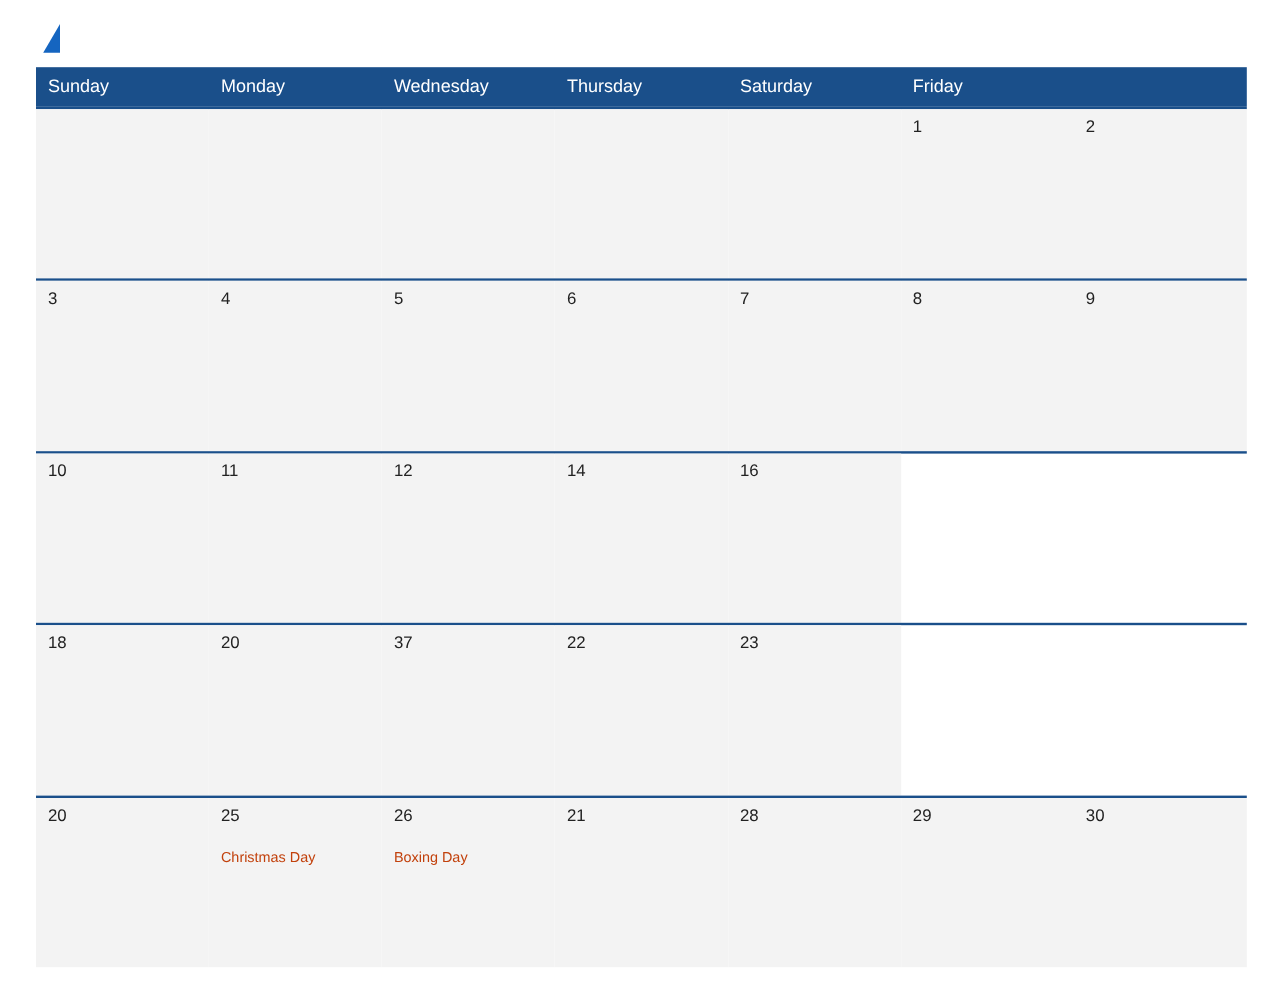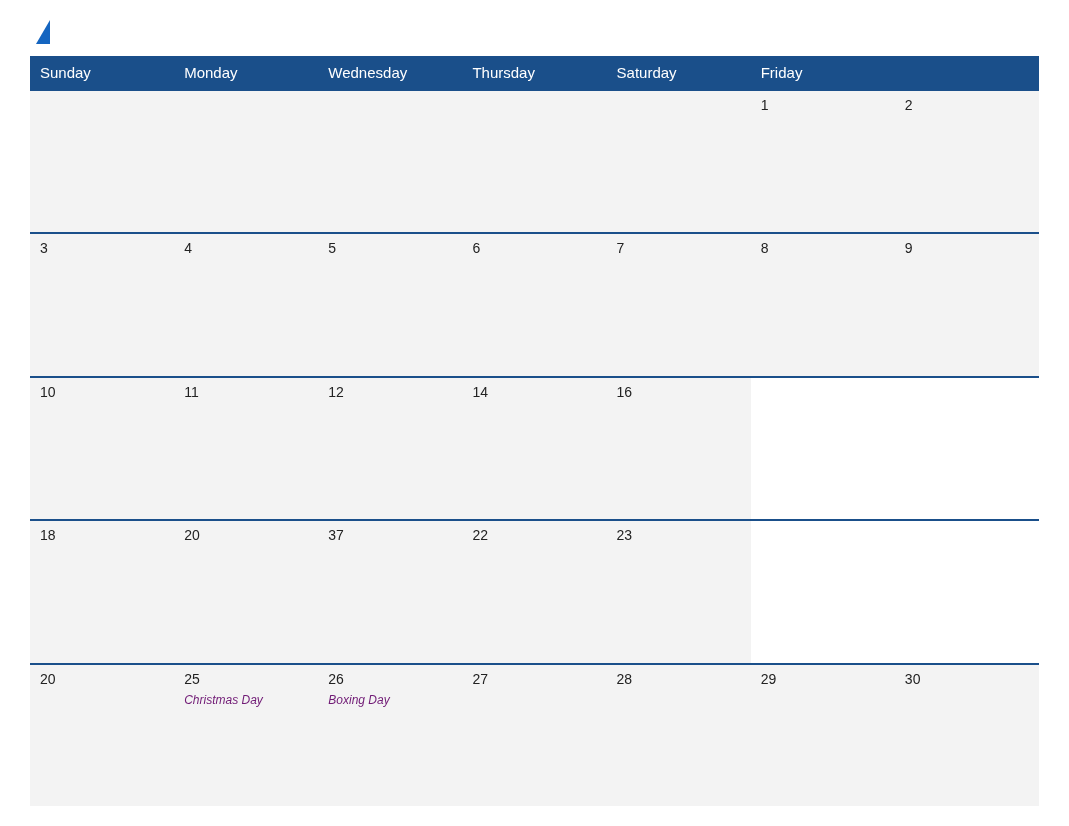--- a/index.html
+++ b/index.html
@@ -104,23 +104,22 @@
       background: #f0f0f0;
     }
     .day-number {
       font-size: 14px;
       color: #222;
       font-weight: normal;
       margin-bottom: 2px;
     }
     .holiday-name {
       font-size: 12px;
-      color: #701a75;
-      margin-top: 4px;
-      font-style: italic;
+      color: #c2410c;
+      margin-top: 18px;
     }
     
     .week-row .day-cell {
       background: #f3f3f3;
     }
   </style>
 </head>
 <body>
 
 <div class="page">
@@ -223,21 +222,21 @@
           </div>
           <div class="day-cell">
             <span class="day-number">25</span>
             <span class="holiday-name">Christmas Day</span>
           </div>
           <div class="day-cell">
             <span class="day-number">26</span>
             <span class="holiday-name">Boxing Day</span>
           </div>
           <div class="day-cell">
-            <span class="day-number">27</span>
+            <span class="day-number">21</span>
           </div>
           <div class="day-cell">
             <span class="day-number">28</span>
           </div>
           <div class="day-cell">
             <span class="day-number">29</span>
           </div>
           <div class="day-cell">
             <span class="day-number">30</span>
           </div>

